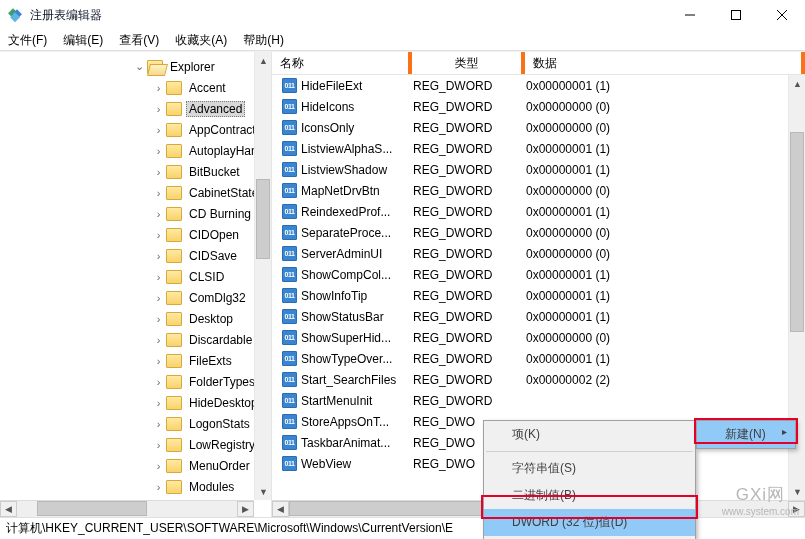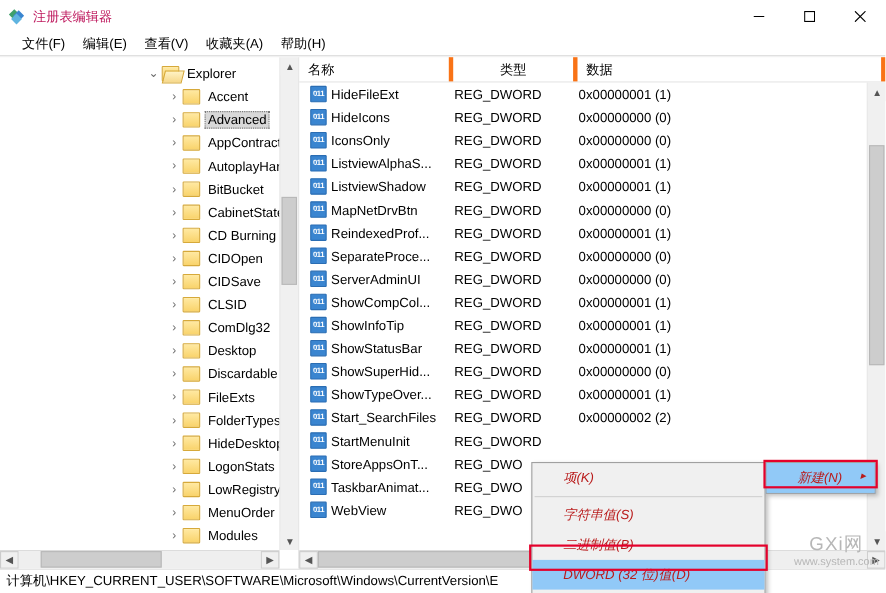--- a/index.html
+++ b/index.html
@@ -1,22 +1,22 @@
 <!DOCTYPE html>
 <html><head>
   <meta charset="utf-8">
   <style>
     * { margin: 0; padding: 0; box-sizing: border-box; font-family: "Microsoft YaHei", "Segoe UI", Tahoma, sans-serif; font-size: 12px; }
     body { background: #fff; width: 805px; height: 539px; overflow: hidden; position: relative; }
     .titlebar { height: 30px; display: flex; align-items: center; padding-left: 8px; background: #fff; }
     .titlebar .icon { width: 16px; height: 16px; margin-right: 6px; }
-    .titlebar .title { flex: 1; color: #be185d; }
+    .titlebar .title { flex: 1; color: #0f172a; }
     .tb-controls { display: flex; }
     .tb-btn { width: 46px; height: 30px; display: flex; align-items: center; justify-content: center; color: #000; }
-    .menubar { height: 21px; display: flex; align-items: center; padding-left: 12px; background: #fff; border-bottom: 1px solid #e0e0e0; }
+    .menubar { height: 21px; display: flex; align-items: center; padding-left: 0; background: #fff; border-bottom: 1px solid #e0e0e0; }
     .menu-item { padding: 2px 8px; color: #000; }
     .workspace { display: flex; height: 466px; border-top: 1px solid #f0f0f0; }
     .tree-pane { width: 272px; overflow: hidden; border-right: 1px solid #e5e5e5; position: relative; }
     .tree-scroll { height: 450px; overflow: hidden; }
     .tree { padding-top: 4px; }
     .tree-row { display: flex; align-items: center; height: 21px; padding-left: 4px; white-space: nowrap; }
     .tree-toggle { width: 15px; text-align: center; color: #6b6b6b; font-size: 11px; cursor: pointer; }
     .tree-folder { width: 16px; height: 14px; background: linear-gradient(#ffe9a2,#f9d36b); border: 1px solid #d6a93a; border-radius: 1px; margin-right: 4px; position: relative; }
     .tree-folder.open::before { content: ""; position: absolute; left: -1px; top: 3px; width: 16px; height: 10px; background: linear-gradient(#fff3c6,#f6d88a); border: 1px solid #d6a93a; transform: skewX(-14deg); transform-origin: bottom left; }
     .tree-label { padding: 1px 3px; }
@@ -38,21 +38,21 @@
     .hscroll { height: 17px; background: #f0f0f0; border-top: 1px solid #dcdcdc; display: flex; align-items: center; }
     .hs-btn { width: 17px; height: 16px; background: #f0f0f0; border: 1px solid #cccccc; display: flex; align-items: center; justify-content: center; font-size: 9px; color: #555; }
     .hs-track { flex: 1; height: 16px; background: #efefef; position: relative; }
     .hs-thumb { position: absolute; top: 0; height: 15px; background: #cdcdcd; border: 1px solid #b8b8b8; }
     .statusbar { height: 22px; border-top: 1px solid #e0e0e0; padding: 3px 6px; display: flex; align-items: center; color: #000; white-space: nowrap; overflow: hidden; }
     .vscroll { position: absolute; right: 0; top: 0; width: 17px; height: 100%; background: #f0f0f0; border-left: 1px solid #e8e8e8; }
     .vs-btn { width: 17px; height: 17px; background: #f0f0f0; display: flex; align-items: center; justify-content: center; font-size: 9px; color: #555; }
     .vs-track { position: absolute; top: 17px; bottom: 17px; left: 0; right: 0; }
     .vs-thumb { position: absolute; left: 1px; right: 1px; background: #cdcdcd; border: 1px solid #b8b8b8; }
     .ctx-menu { position: absolute; background: #f0f0f0; border: 1px solid #a0a0a0; box-shadow: 2px 2px 4px rgba(0,0,0,0.25); z-index: 50; }
-    .ctx-item { padding: 5px 40px 5px 28px; white-space: nowrap; color: #b91c1c; position: relative; font-style: italic; }
+    .ctx-item { padding: 5px 40px 5px 28px; white-space: nowrap; color: #404040; position: relative; }
     .ctx-item.hl { background: #91c9f7; }
     .ctx-item.has-sub::after { content: "▸"; position: absolute; right: 8px; top: 5px; font-size: 10px; }
     .ctx-sep { height: 1px; background: #d0d0d0; margin: 3px 2px; }
     .redbox { position: absolute; border: 2px solid #e4002b; pointer-events: none; z-index: 60; }
     .watermark { position: absolute; right: 6px; bottom: 22px; color: #b7b7b7; font-size: 14px; z-index: 40; }
     .indent { display: inline-block; }
   </style>
 </head>
 <body>
 

